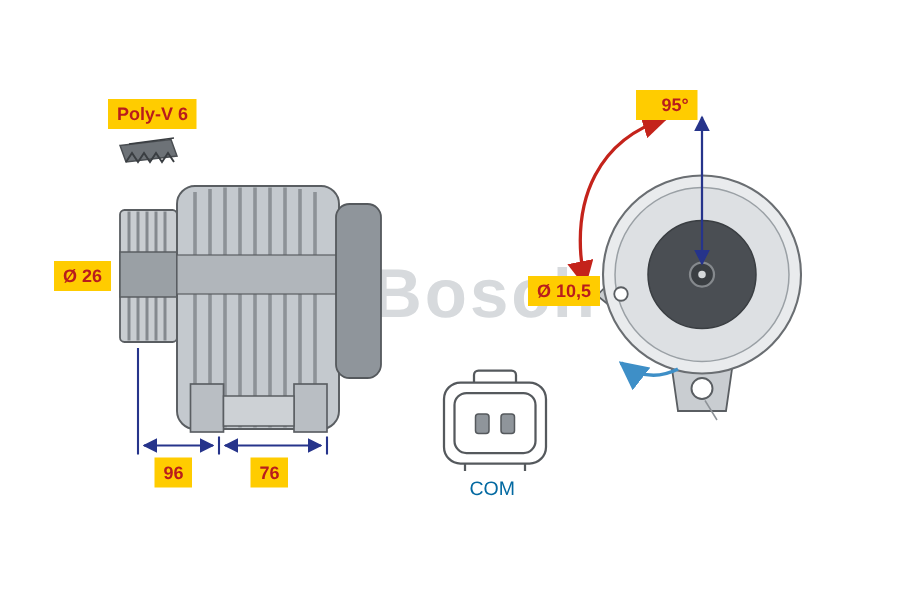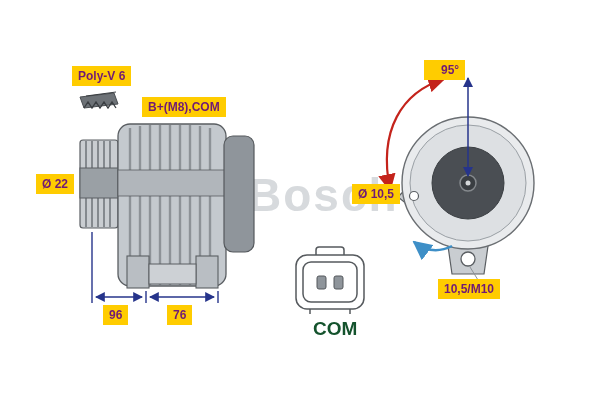--- a/index.html
+++ b/index.html
@@ -7,26 +7,26 @@
     position:relative;width:600px;height:400px;background:#ffffff;
     font-family:"Liberation Sans", sans-serif;overflow:hidden;
   }
   .watermark{
     position:absolute;left:248px;top:168px;width:240px;
     font-size:46px;font-weight:bold;color:#d7dadd;letter-spacing:2px;
     user-select:none;
   }
   svg{position:absolute;left:0;top:0;}
   .tag{
-    position:absolute;background:#ffcc00;color:#701a75;
+    position:absolute;background:#ffcc00;color:#b91c1c;
     font-size:12px;font-weight:bold;line-height:14px;
     padding:3px 6px;white-space:nowrap;
   }
   .plain-label{
-    position:absolute;color:#14532d;font-size:19px;font-weight:bold;
+    position:absolute;color:#0369a1;font-size:13px;font-weight:normal;
     white-space:nowrap;
   }
 </style>
 </head>
 <body>
 
 <div id="stage">
 
   <div class="watermark">Bosch</div>
 
@@ -122,29 +122,27 @@
     <g stroke="#26348b" stroke-width="1.5" fill="none">
       <line x1="468" y1="78" x2="468" y2="176" marker-start="url(#arrB)" marker-end="url(#arrB)"></line>
     </g>
     <path d="M 390 190 C 378 130 402 92 444 79" fill="none" stroke="#c4231b" stroke-width="2.2" marker-start="url(#arrR)" marker-end="url(#arrR)"></path>
     <path d="M 452 246 Q 432 256 414 242" fill="none" stroke="#3e8fc7" stroke-width="2.4" marker-end="url(#arrC)"></path>
     <line x1="470" y1="267" x2="478" y2="280" stroke="#8d9297" stroke-width="1"></line>
   </svg>
 
   <div class="tag" style="left:72px;top:66px;">Poly-V 6</div>
 
-  <div class="tag" style="left:142px;top:97px;">B+(M8),COM</div>
 
-  <div class="tag" style="left:36px;top:174px;">Ø 22</div>
+  <div class="tag" style="left:36px;top:174px;">Ø 26</div>
 
   <div class="tag" style="left:103px;top:305px;">96</div>
 
   <div class="tag" style="left:167px;top:305px;">76</div>
 
   <div class="tag" style="left:424px;top:60px;padding-left:17px;">95°</div>
 
   <div class="tag" style="left:332px;top:184px;margin-left:20px;">Ø 10,5</div>
 
-  <div class="tag" style="left:438px;top:279px;">10,5/M10</div>
 
   <div class="plain-label" style="left:313px;top:318px;">COM</div>
 
 </div>
 
 </body></html>

